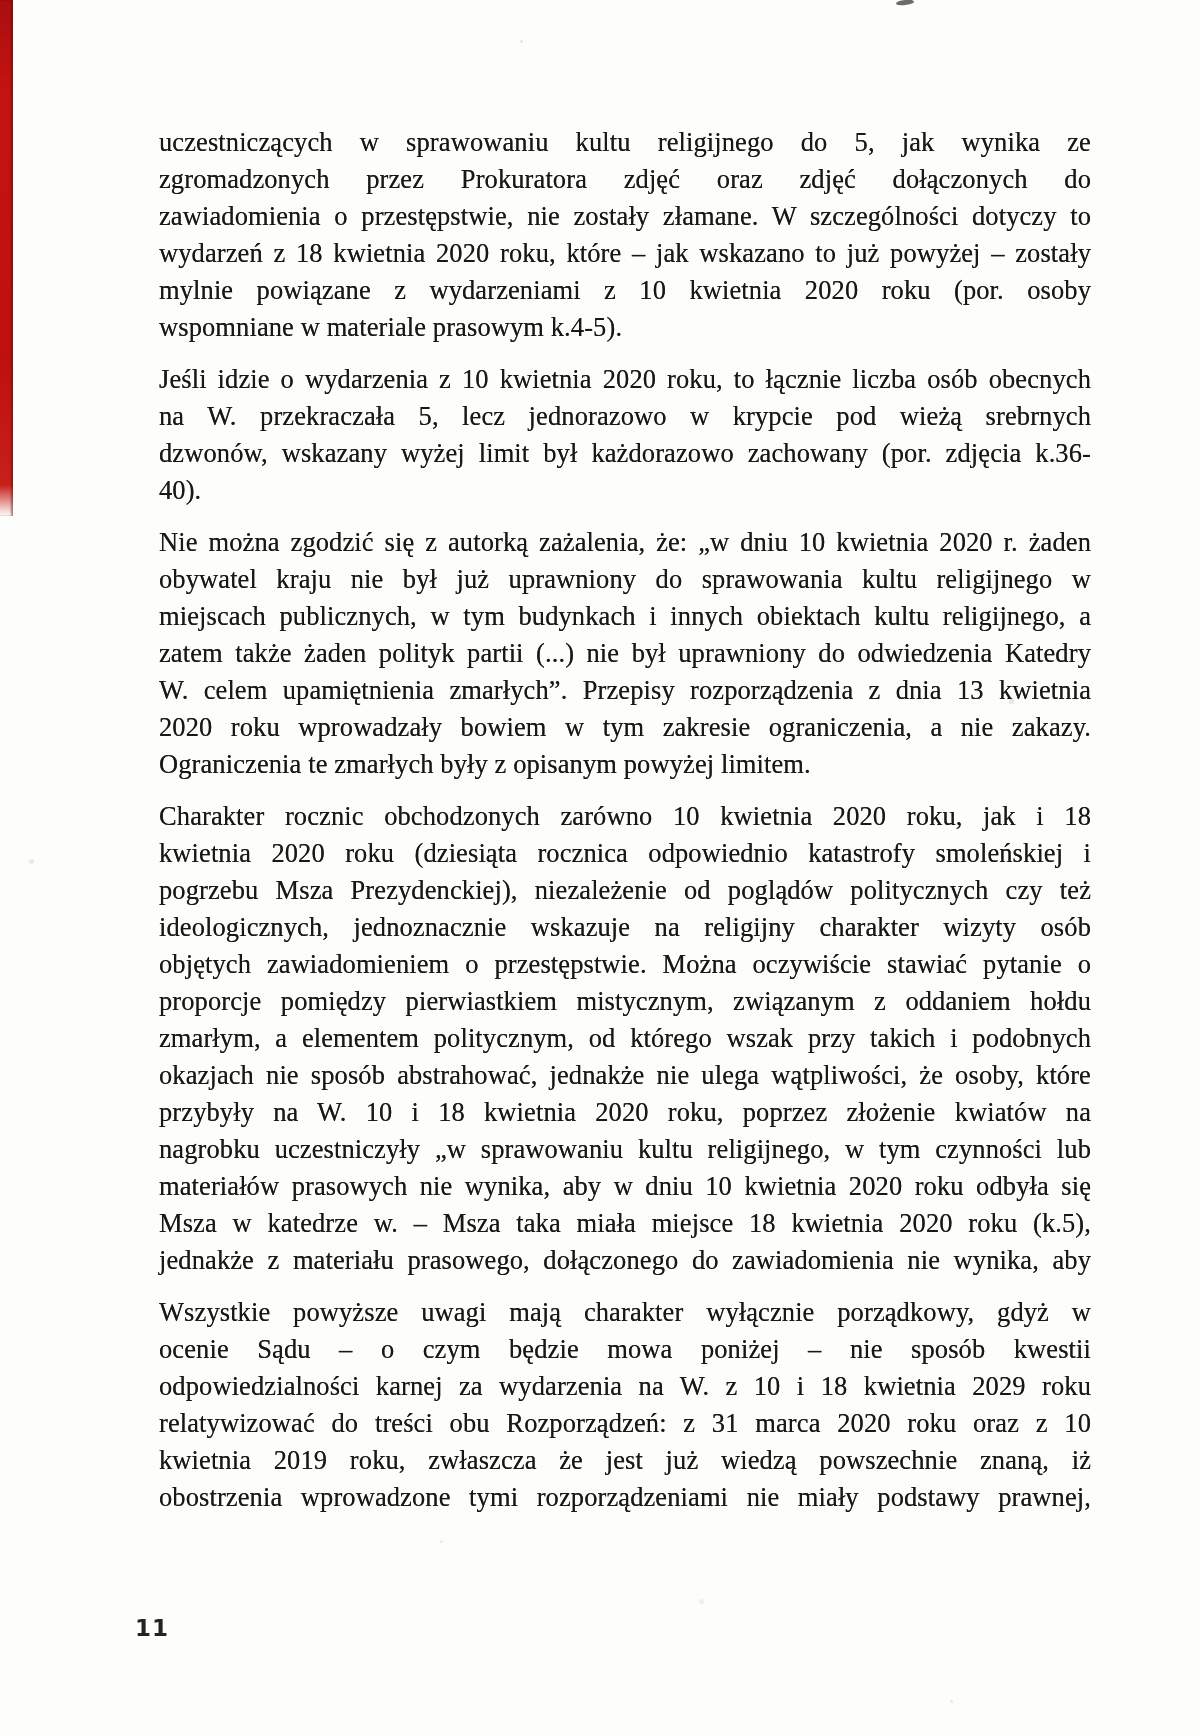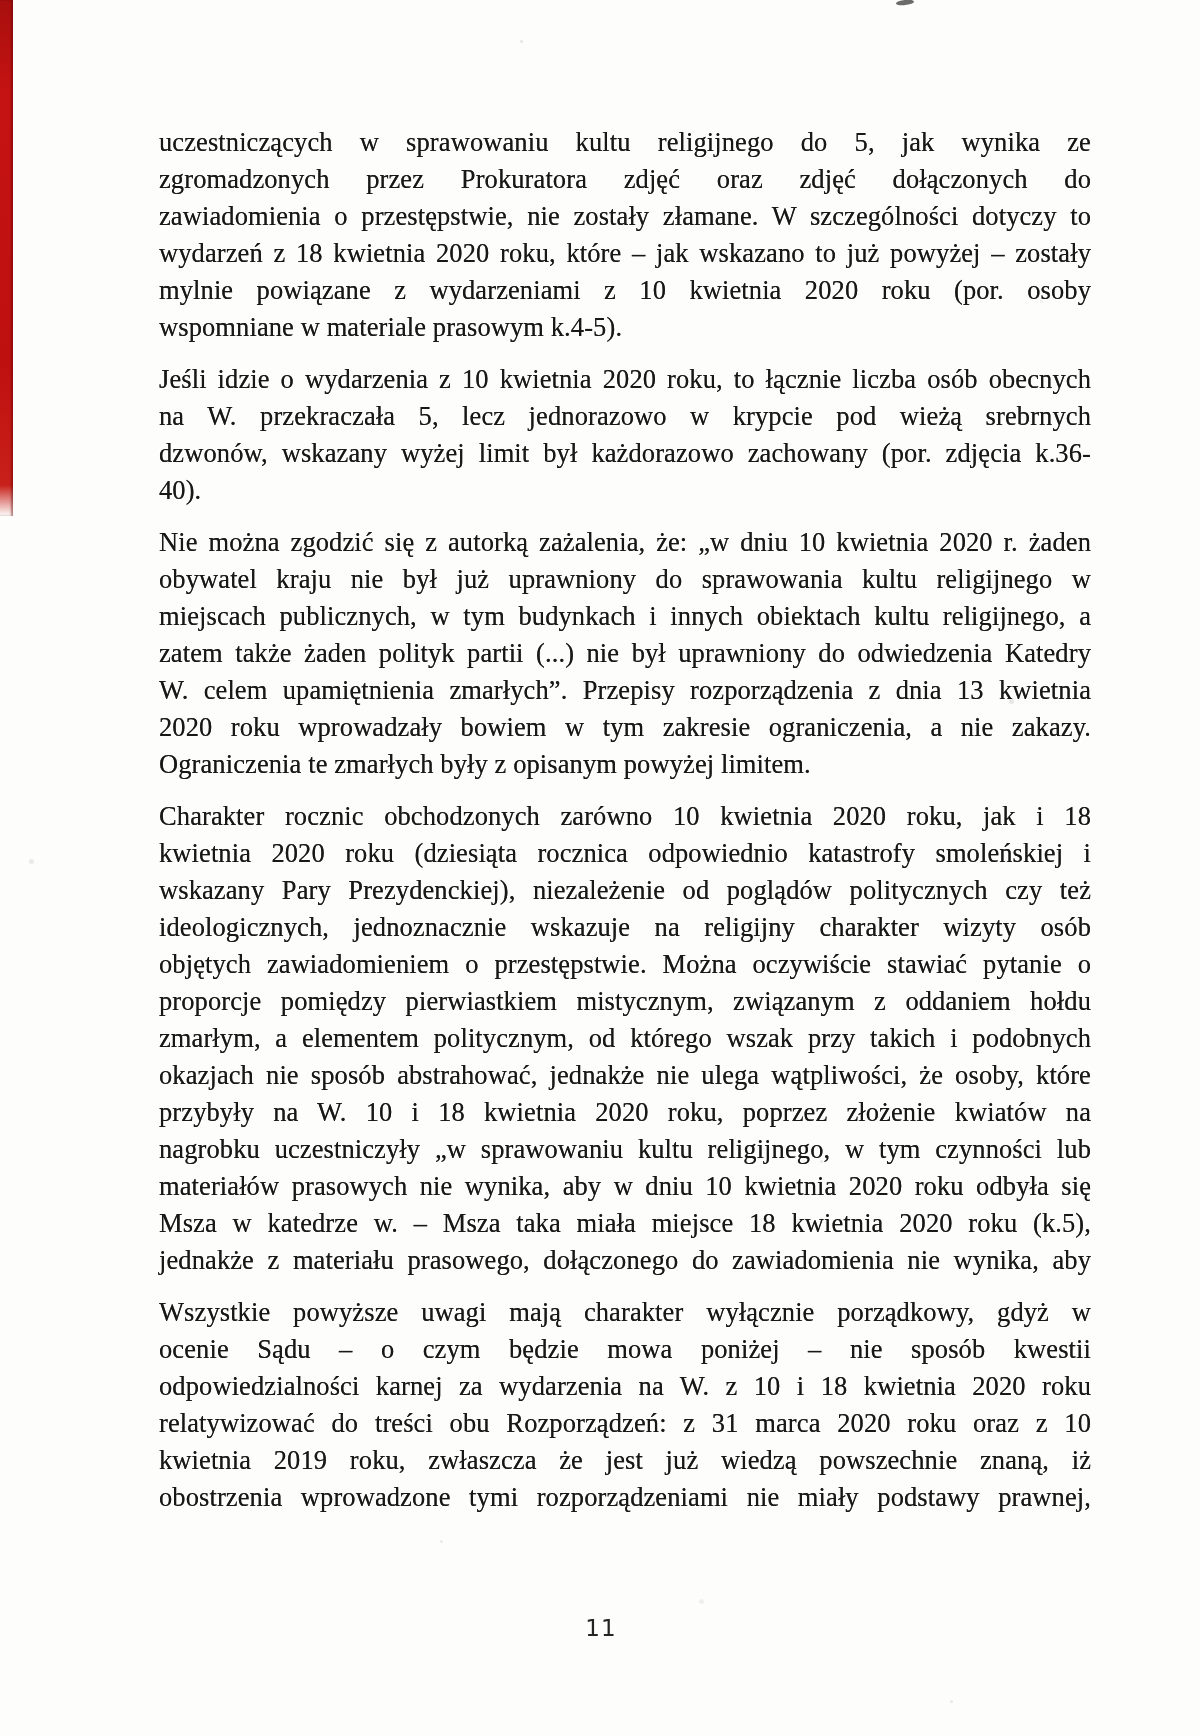--- a/index.html
+++ b/index.html
@@ -82,24 +82,24 @@
     text-shadow: 0 0 0.45px rgba(20,20,18,0.75);
   }
   .line.last {
     text-align-last: left;
   }
   .page-number {
     position: absolute;
     left: 135px;
     top: 1615px;
     width: 932px;
-    text-align: center;
+    text-align: left;
     font-family: "DejaVu Sans", sans-serif;
     font-size: 23px;
-    font-weight: 400;
+    font-weight: 700;
     color: #232321;
     letter-spacing: 1px;
   }
 </style>
 </head>
 <body>
 
 <div class="page">
   <div class="red-strip"></div>
   <div class="speck-top"></div>
@@ -125,36 +125,36 @@
         <div class="line">obywatel kraju nie był już uprawniony do sprawowania kultu religijnego w</div>
         <div class="line">miejscach publicznych, w tym budynkach i innych obiektach kultu religijnego, a</div>
         <div class="line">zatem także żaden polityk partii (...) nie był uprawniony do odwiedzenia Katedry</div>
         <div class="line">W. celem upamiętnienia zmarłych”. Przepisy rozporządzenia z dnia 13 kwietnia</div>
         <div class="line">2020 roku wprowadzały bowiem w tym zakresie ograniczenia, a nie zakazy.</div>
         <div class="line last">Ograniczenia te zmarłych były z opisanym powyżej limitem.</div>
       </div>
       <div class="para">
         <div class="line">Charakter rocznic obchodzonych zarówno 10 kwietnia 2020 roku, jak i 18</div>
         <div class="line">kwietnia 2020 roku (dziesiąta rocznica odpowiednio katastrofy smoleńskiej i</div>
-        <div class="line">wskazany Pary Prezydenckiej), niezależenie od poglądów politycznych czy też</div>
+        <div class="line">pogrzebu Msza Prezydenckiej), niezależenie od poglądów politycznych czy też</div>
         <div class="line">ideologicznych, jednoznacznie wskazuje na religijny charakter wizyty osób</div>
         <div class="line">objętych zawiadomieniem o przestępstwie. Można oczywiście stawiać pytanie o</div>
         <div class="line">proporcje pomiędzy pierwiastkiem mistycznym, związanym z oddaniem hołdu</div>
         <div class="line">zmarłym, a elementem politycznym, od którego wszak przy takich i podobnych</div>
         <div class="line">okazjach nie sposób abstrahować, jednakże nie ulega wątpliwości, że osoby, które</div>
         <div class="line">przybyły na W. 10 i 18 kwietnia 2020 roku, poprzez złożenie kwiatów na</div>
         <div class="line">nagrobku uczestniczyły „w sprawowaniu kultu religijnego, w tym czynności lub</div>
         <div class="line">materiałów prasowych nie wynika, aby w dniu 10 kwietnia 2020 roku odbyła się</div>
         <div class="line">Msza w katedrze w. – Msza taka miała miejsce 18 kwietnia 2020 roku (k.5),</div>
         <div class="line">jednakże z materiału prasowego, dołączonego do zawiadomienia nie wynika, aby</div>
       </div>
       <div class="para">
         <div class="line">Wszystkie powyższe uwagi mają charakter wyłącznie porządkowy, gdyż w</div>
         <div class="line">ocenie Sądu – o czym będzie mowa poniżej – nie sposób kwestii</div>
-        <div class="line">odpowiedzialności karnej za wydarzenia na W. z 10 i 18 kwietnia 2020 roku</div>
+        <div class="line">odpowiedzialności karnej za wydarzenia na W. z 10 i 18 kwietnia 2029 roku</div>
         <div class="line">relatywizować do treści obu Rozporządzeń: z 31 marca 2020 roku oraz z 10</div>
         <div class="line">kwietnia 2019 roku, zwłaszcza że jest już wiedzą powszechnie znaną, iż</div>
         <div class="line">obostrzenia wprowadzone tymi rozporządzeniami nie miały podstawy prawnej,</div>
       </div>
     </div>
 
   <div class="page-number">11</div>
 </div>
 
 </body></html>

